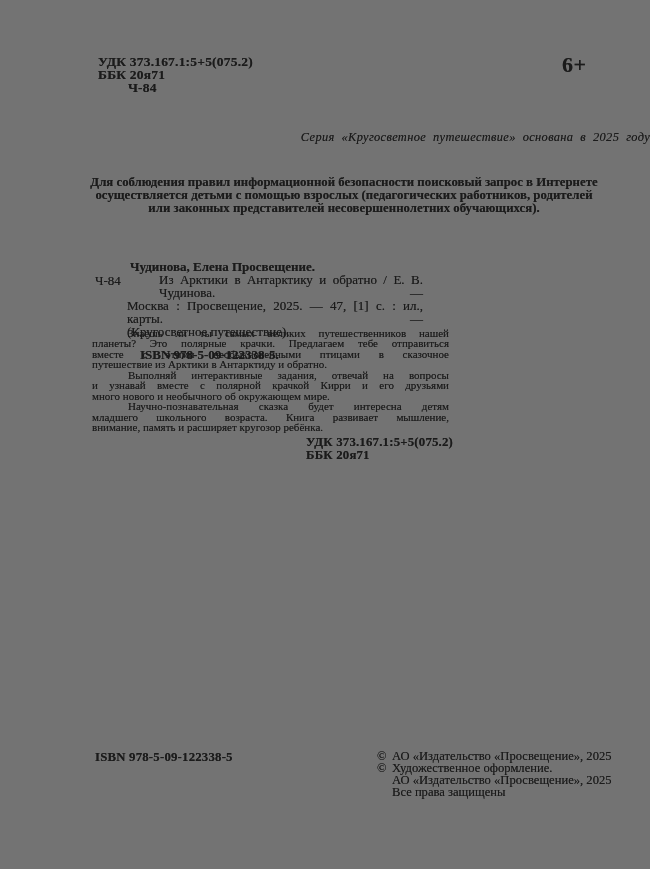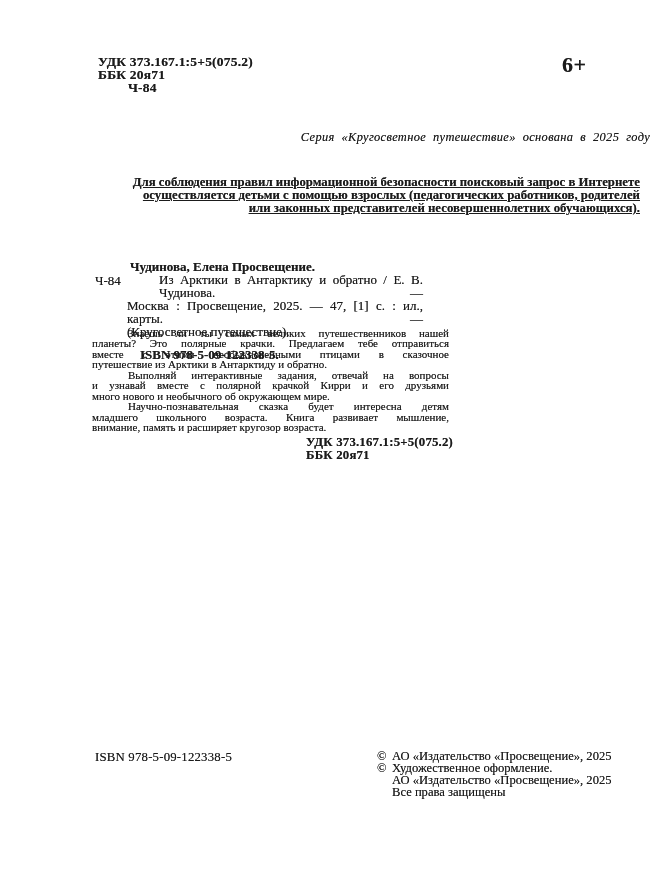--- a/index.html
+++ b/index.html
@@ -1,50 +1,50 @@
 <!DOCTYPE html>
 <html><head>
 <meta charset="utf-8">
 <style>
   html,body{margin:0;padding:0;background:#e8e8e8;}
   .page{
     position:relative;
     width:650px;height:869px;
     margin:0 auto;
-    background:#ffffff;
+    background:#737373;
     color:#1b1b1b;
     font-family:"Liberation Serif","DejaVu Serif",serif;
     text-shadow:0 0 .35px rgba(25,25,25,.65);
     overflow:hidden;
   }
   .bold{font-weight:bold;}
   
   .udc-block{position:absolute;left:98px;top:55px;font-size:13.5px;line-height:13.2px;font-weight:bold;letter-spacing:.2px;}
   .code-indent{padding-left:30px;}
   
   .age-badge{position:absolute;left:562px;top:52px;font-size:22px;font-weight:bold;letter-spacing:.5px;}
   
   .series-note{position:absolute;left:16px;right:0;top:130px;text-align:right;font-style:italic;font-size:12.4px;letter-spacing:.35px;word-spacing:3.5px;}
   
-  .safety{position:absolute;left:48px;right:10px;top:176px;text-align:right;font-weight:bold;font-size:12.8px;line-height:13.1px;text-decoration:underline;}
+  .safety{position:absolute;left:48px;right:10px;top:176px;text-align:center;font-weight:bold;font-size:12.8px;line-height:13.1px;}
   
   .card-code{position:absolute;left:95px;top:274px;font-size:13px;line-height:13px;}
   .card{position:absolute;left:127px;top:261px;width:296px;font-size:13px;line-height:12.95px;}
   .ml3{margin-left:3px;}
   .ml15{margin-left:32px;}
   .ml13{margin-left:13px;}
   .isbn-line{margin-top:10px;}
   .jl{text-align:justify;text-align-last:justify;}
   
   .annotation{position:absolute;left:92px;top:328px;width:357px;font-size:11px;line-height:10.45px;}
   .annotation .ind{padding-left:36px;}
   
   .classification{position:absolute;left:306px;top:436px;font-size:12.8px;line-height:13px;font-weight:bold;letter-spacing:.2px;}
   
-  .footer-isbn{position:absolute;left:95px;top:750px;font-size:12.8px;font-weight:normal;letter-spacing:.2px;}
+  .footer-isbn{position:absolute;left:95px;top:750px;font-size:12.8px;font-weight:bold;letter-spacing:.2px;}
   .copyright{position:absolute;left:377px;top:750px;font-size:12.6px;line-height:12.1px;}
   .crow .mark{display:inline-block;width:15px;}
 </style>
 </head>
 <body>
 
 <div class="page">
 
   <div class="udc-block">
     <div>УДК 373.167.1:5+5(075.2)</div>
@@ -75,21 +75,21 @@
   <div class="annotation">
     <div class="ind jl">Знаешь ли ты самых великих путешественников нашей</div>
     <div class="jl">планеты? Это полярные крачки. Предлагаем тебе отправиться</div>
     <div class="jl">вместе с этими необыкновенными птицами в сказочное</div>
     <div>путешествие из Арктики в Антарктиду и обратно.</div>
     <div class="ind jl">Выполняй интерактивные задания, отвечай на вопросы</div>
     <div class="jl">и узнавай вместе с полярной крачкой Кирри и его друзьями</div>
     <div>много нового и необычного об окружающем мире.</div>
     <div class="ind jl">Научно-познавательная сказка будет интересна детям</div>
     <div class="jl">младшего школьного возраста. Книга развивает мышление,</div>
-    <div>внимание, память и расширяет кругозор возраста.</div>
+    <div>внимание, память и расширяет кругозор ребёнка.</div>
   </div>
 
   <div class="classification">
     <div>УДК 373.167.1:5+5(075.2)</div>
     <div>ББК 20я71</div>
   </div>
 
   <div class="footer-isbn">ISBN 978-5-09-122338-5</div>
 
   <div class="copyright">

